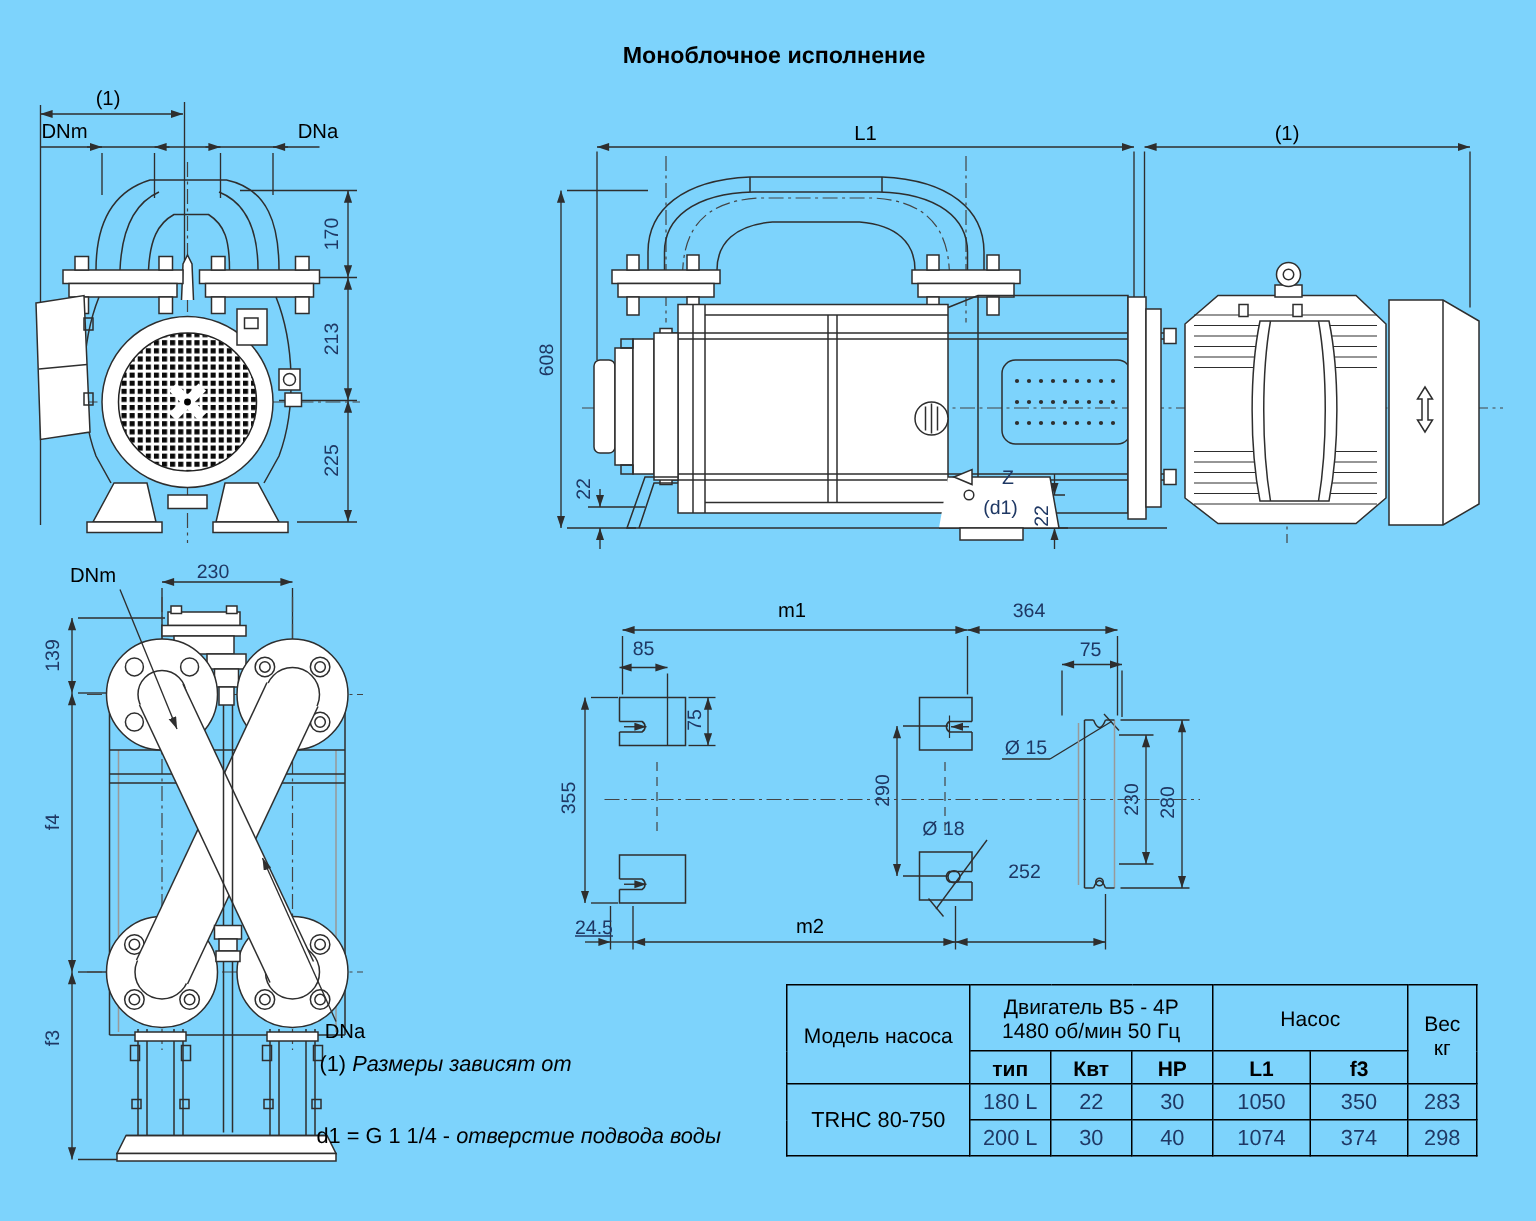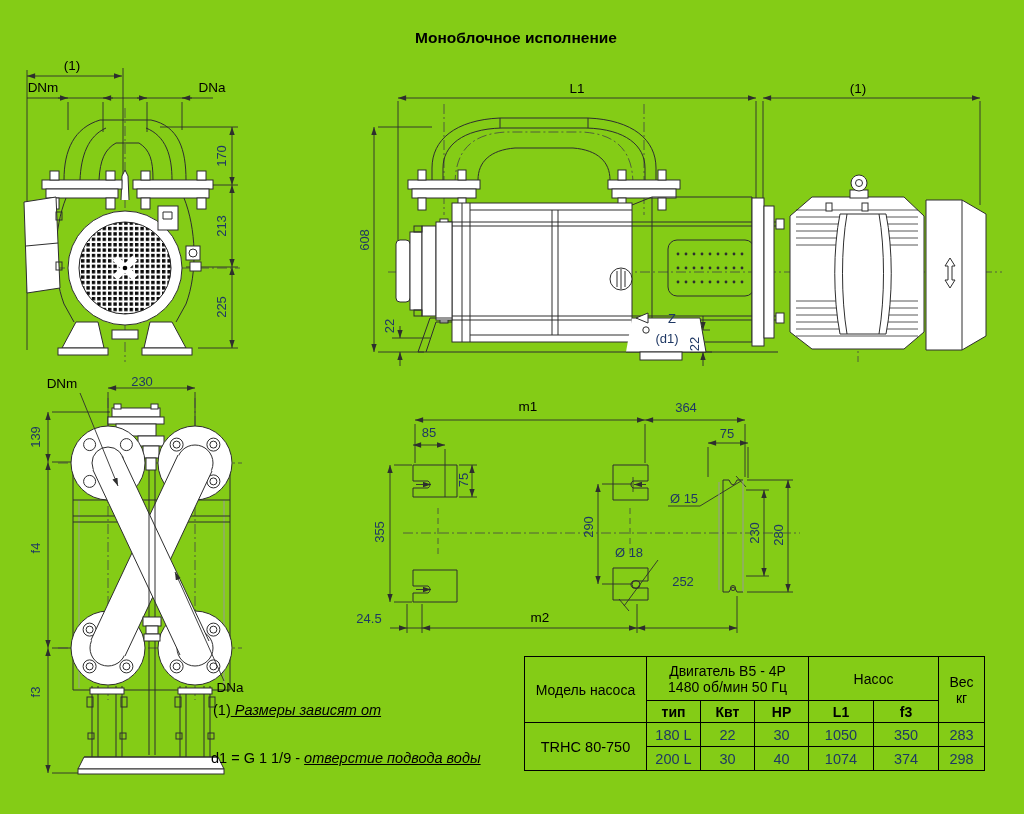--- a/index.html
+++ b/index.html
@@ -1,25 +1,25 @@
 <!DOCTYPE html>
 <html><head>
 <meta charset="utf-8">
 <style>
   html,body{margin:0;padding:0;background:#ffffff;}
-  #page{position:relative;width:1024px;height:814px;background:#84cc16;overflow:hidden;
+  #page{position:relative;width:1024px;height:814px;background:#7dd3fc;overflow:hidden;
         font-family:"Liberation Sans",sans-serif;}
   svg{position:absolute;left:0;top:0;}
   .pos{position:absolute;transform:translate(-50%,-50%);white-space:nowrap;line-height:1;}
   .pos.vert{transform:translate(-50%,-50%) rotate(-90deg);}
   .dim{color:#1f3864;font-size:13px;}
   .lbl{color:#000;font-size:13.5px;}
   .title{color:#000;font-size:15.5px;font-weight:bold;}
   .notes{position:absolute;color:#000;font-size:14.5px;}
-  .notes .it{font-style:italic;text-decoration:underline;}
+  .notes .it{font-style:italic;}
   table.spec{position:absolute;left:524px;top:656px;border-collapse:collapse;table-layout:fixed;
              font-size:14px;color:#000;}
   table.spec td{border:1.5px solid #000;text-align:center;vertical-align:middle;padding:0 2px;overflow:hidden;}
   table.spec .bold{font-weight:bold;}
   table.spec .val{color:#1f3864;font-size:14.5px;}
   table.spec .model{font-size:14.5px;}
 </style>
 </head>
 <body>
 
@@ -493,26 +493,26 @@
 <span class="pos dim" style="left:686px;top:407px;">364</span>
 <span class="pos dim" style="left:429px;top:432px;">85</span>
 <span class="pos vert dim" style="left:463px;top:480px;">75</span>
 <span class="pos dim" style="left:727px;top:433px;">75</span>
 <span class="pos vert dim" style="left:379px;top:532px;">355</span>
 <span class="pos vert dim" style="left:588px;top:527px;">290</span>
 <span class="pos vert dim" style="left:754px;top:533px;">230</span>
 <span class="pos vert dim" style="left:778px;top:535px;">280</span>
 <span class="pos dim" style="left:684px;top:498px;">Ø 15</span>
 <span class="pos dim" style="left:629px;top:552px;">Ø 18</span>
-<span class="pos dim" style="left:369px;top:618px;">24.5</span>
+<span class="pos dim" style="left:396px;top:618px;text-decoration:underline;">24.5</span>
 <span class="pos lbl" style="left:528px;top:618px;margin-left:12px;">m2</span>
 <span class="pos dim" style="left:683px;top:581px;">252</span>
 
 <div class="notes" style="left:213px;top:702px;"><span>(1)</span><span class="it"> Размеры зависят от</span></div>
-<div class="notes" style="left:211px;top:750px;"><span>d1 = G 1 1/9 - </span><span class="it">отверстие подвода воды</span></div>
+<div class="notes" style="left:211px;top:750px;"><span>d1 = G 1 1/4 - </span><span class="it">отверстие подвода воды</span></div>
 
 <table class="spec">
   <colgroup>
     <col style="width:122px">
         <col style="width:54px">
         <col style="width:54px">
         <col style="width:54px">
     <col style="width:65px">
         <col style="width:65px">
         <col style="width:46px">

